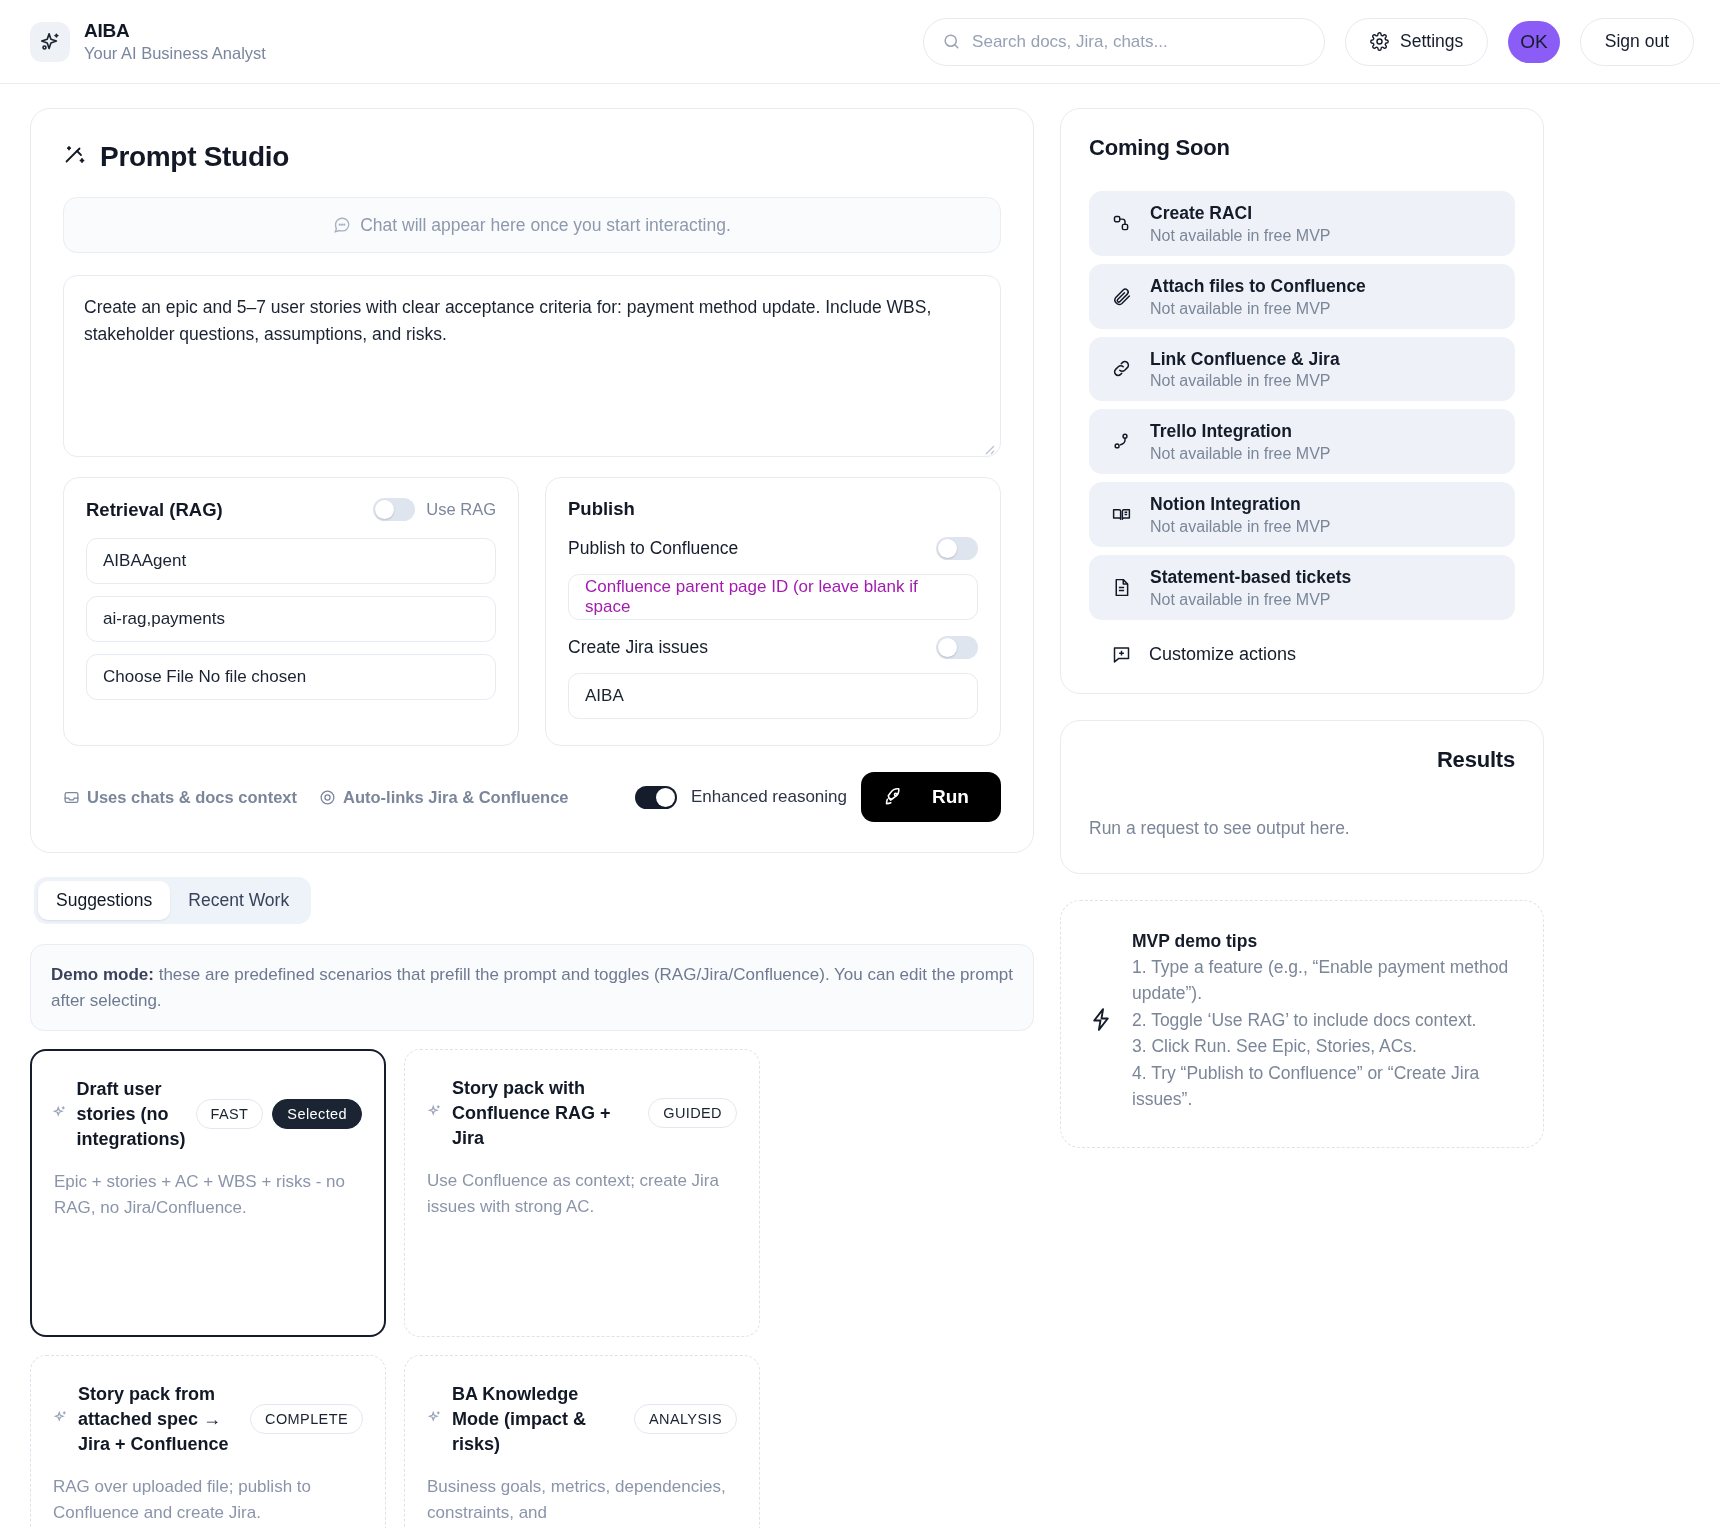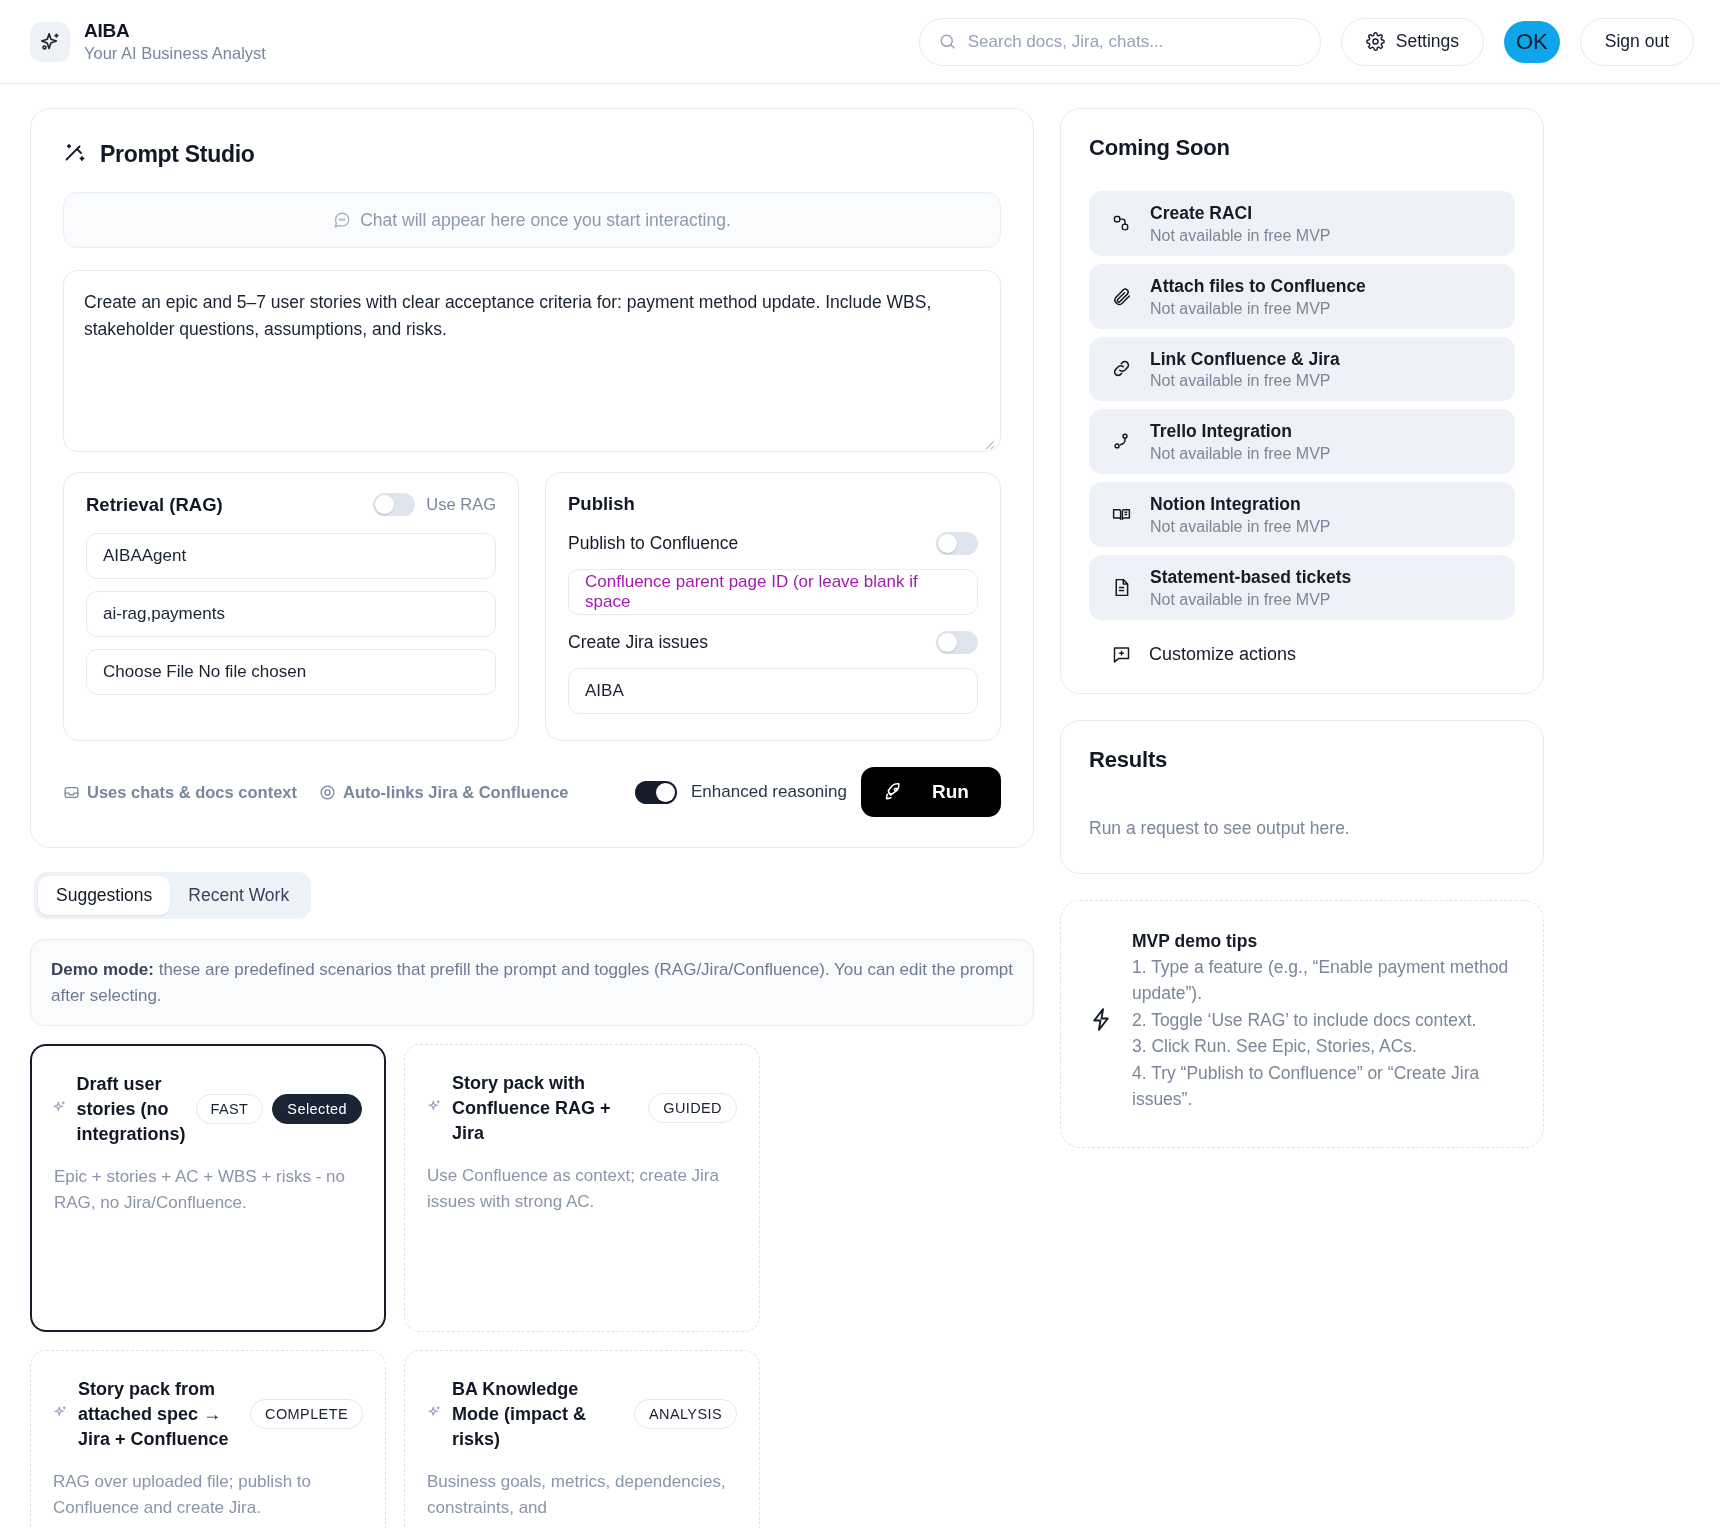--- a/index.html
+++ b/index.html
@@ -47,36 +47,36 @@
   }
   .search-box input::placeholder { color: #97a1b4; }
   .btn-pill {
     height: 48px; border: 1px solid #e6eaf1; border-radius: 26px;
     background: #fff; display: flex; align-items: center; gap: 11px;
     padding: 0 24px; font-size: 17.5px; color: #151c2b; cursor: pointer;
     font-family: "Liberation Sans", sans-serif; font-weight: 400;
   }
   .user-chip {
     min-width: 48px; height: 42px; border-radius: 22px;
-    background: #0ea5e9; color: #151c2b;
+    background: #8b5cf6; color: #151c2b;
     display: flex; align-items: center; justify-content: center;
-    font-size: 22px; padding: 0 12px; cursor: pointer;
+    font-size: 19px; padding: 0 12px; cursor: pointer;
   }
 
   
   .page { display: flex; gap: 26px; padding: 24px 30px 0 30px; align-items: flex-start; }
   .col-main { width: 1004px; flex: none; }
   .col-side { width: 484px; flex: none; }
 
   .card {
     background: #fff;
     border: 1px solid #e7ebf2;
     border-radius: 20px;
   }
-  .card-title { font-size: 23px; font-weight: 700; letter-spacing: -0.3px; }
+  .card-title { font-size: 28px; font-weight: 700; letter-spacing: -0.3px; }
 
   
   .studio { padding: 26px 32px 30px 32px; }
   .studio-head { display: flex; align-items: center; gap: 13px; padding: 6px 0 24px 0; }
 
   .chat-empty {
     border: 1px solid #e9edf4; border-radius: 14px;
     background: #fafbfd;
     height: 56px; display: flex; align-items: center; justify-content: center;
     gap: 9px; color: #8e99ad; font-size: 17.5px; margin-bottom: 22px;
@@ -179,21 +179,21 @@
   }
   .soon-icon { color: #121826; flex: none; display: flex; }
   .soon-main-t { font-size: 17.5px; font-weight: 600; color: #141b29; line-height: 1.3; }
   .soon-sub-t { font-size: 16px; color: #7b8699; margin-top: 2px; }
   .customize {
     display: flex; align-items: center; gap: 17px; padding: 16px 22px 2px 22px;
     font-size: 18px; color: #141b29; cursor: pointer;
   }
 
   .results { padding: 26px 28px 34px 28px; margin-top: 26px; }
-  .results h3 { font-size: 22px; font-weight: 700; letter-spacing: -0.2px; }
+  .results h3 { font-size: 22px; font-weight: 700; letter-spacing: -0.2px; text-align: right; }
   .results p { font-size: 17.5px; color: #7b8699; margin-top: 45px; }
 
   .tips {
     margin-top: 26px; border: 1px dashed #dde3ed; border-radius: 20px;
     padding: 30px 28px 34px 28px; display: flex; gap: 18px; align-items: center;
   }
   .tips-icon { color: #141b29; flex: none; }
   .tips-title { font-size: 17.5px; font-weight: 700; color: #141b29; margin-bottom: 2px; }
   .tips-line { font-size: 17.5px; line-height: 1.52; color: #7b8699; }
 </style>

